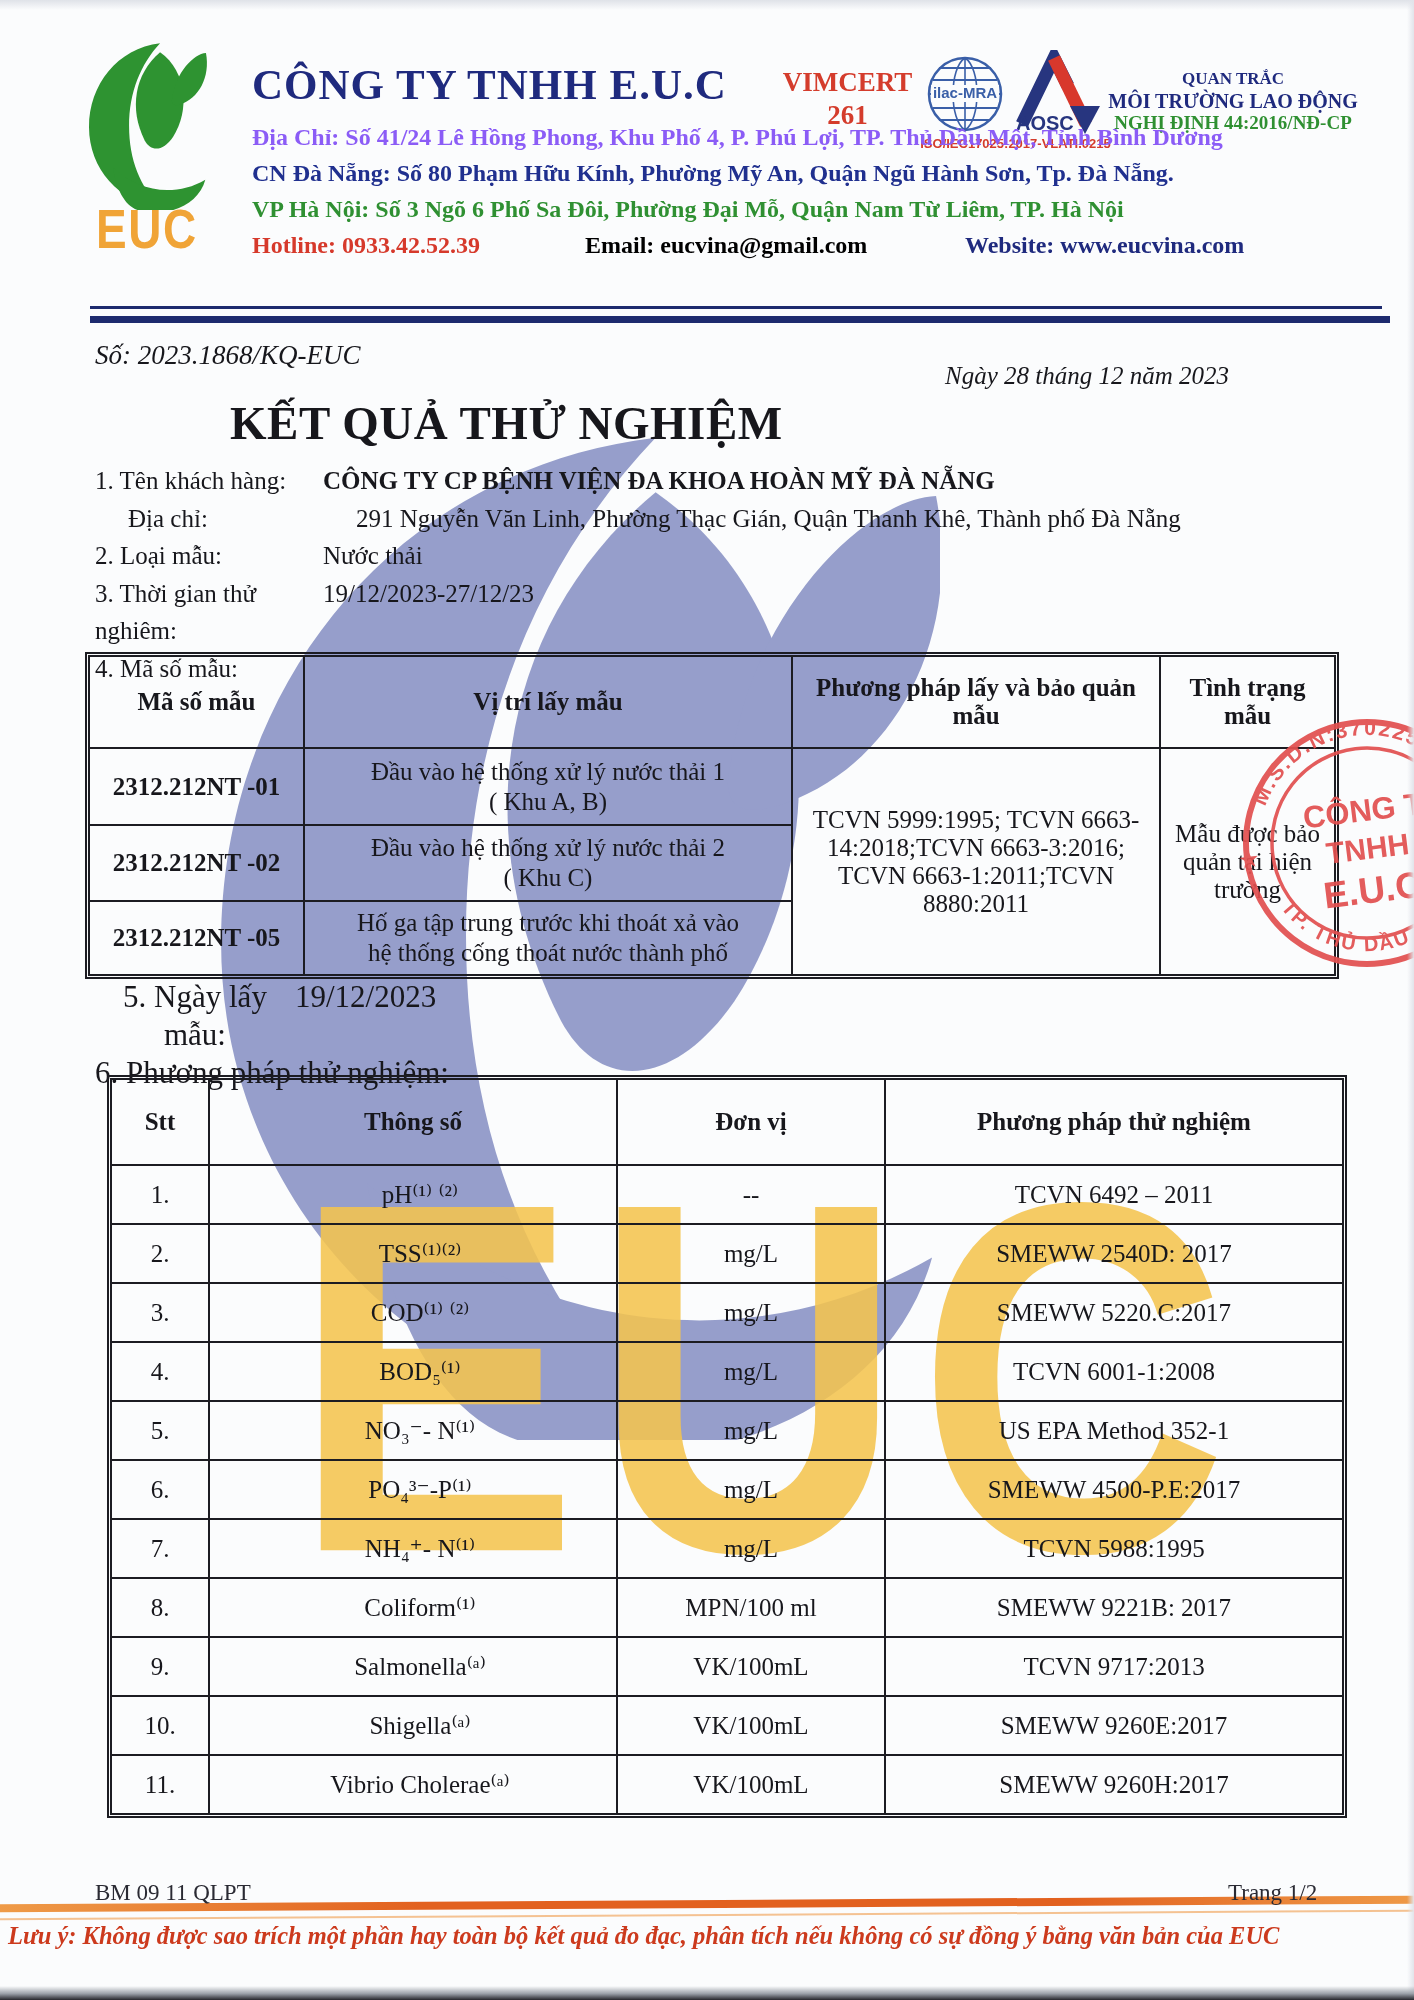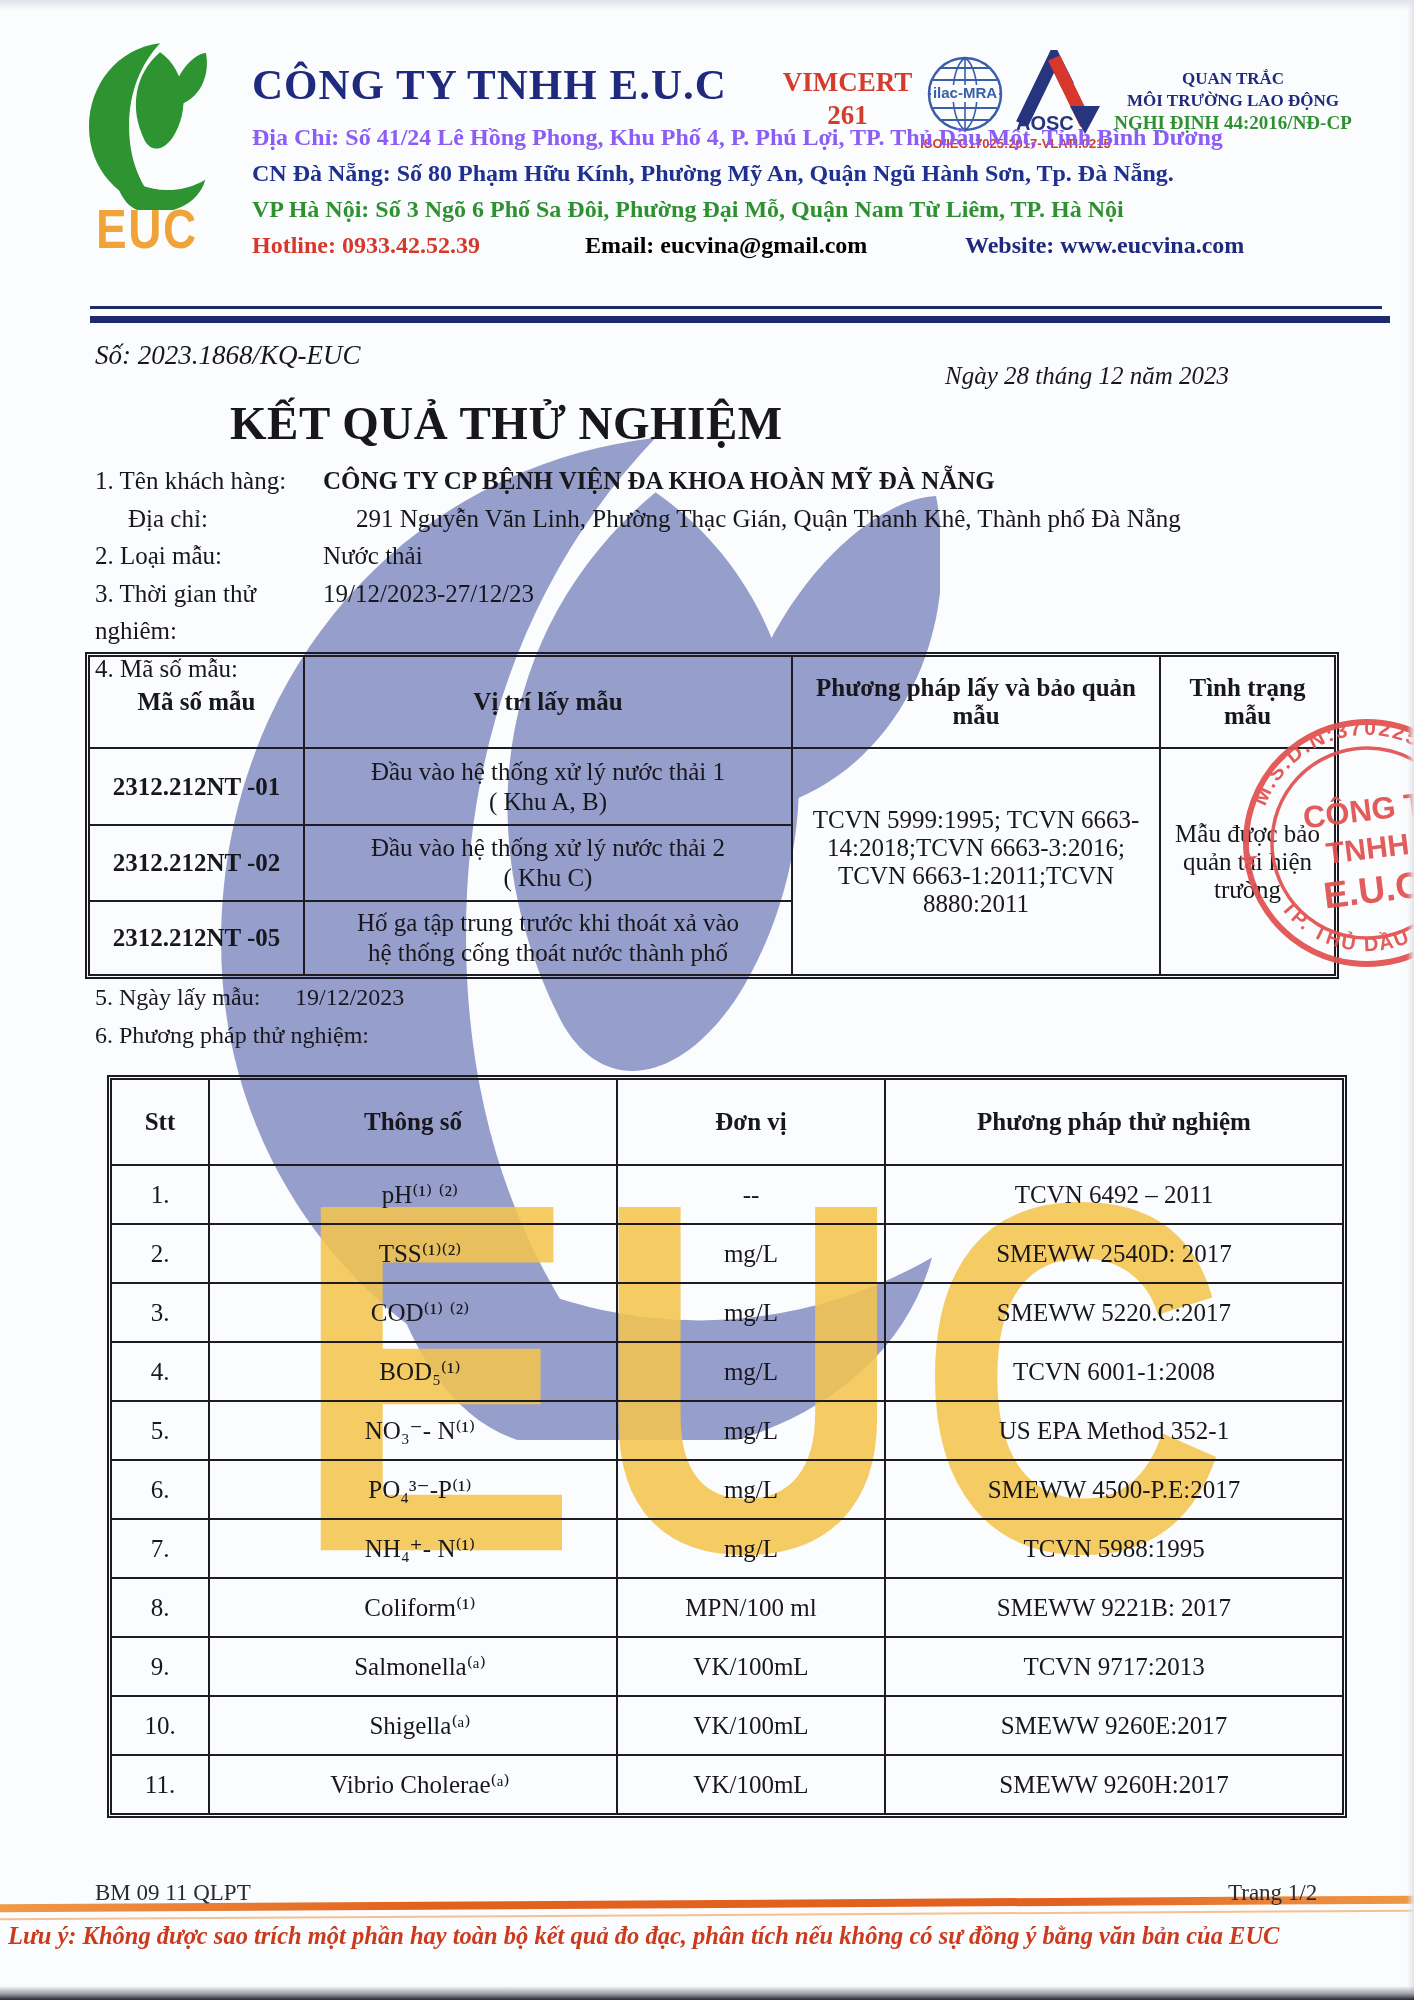--- a/index.html
+++ b/index.html
@@ -18,35 +18,35 @@
   .addr1{top:124px;color:#8b5cf6;}
   .addr2{top:160px;color:#20308f;}
   .addr3{top:196px;color:#2f9032;}
   .hotline{left:252px;top:232px;color:#d6392b;font-size:24px;font-weight:bold;}
   .email{left:585px;top:232px;color:#000000;font-size:24px;font-weight:bold;}
   .website{left:965px;top:232px;color:#1f2a7e;font-size:24px;font-weight:bold;}
   .vimcert{left:760px;top:66px;width:175px;text-align:center;color:#d43c2c;font-weight:bold;font-size:27px;line-height:33px;}
   .iso-line{left:918px;top:136px;width:195px;text-align:center;color:#d43c2c;font-weight:bold;font-size:13px;font-family:"Liberation Sans","DejaVu Sans",sans-serif;}
   .monitor{left:1108px;top:68px;width:250px;text-align:center;color:#1f2a7e;font-weight:bold;line-height:22px;}
   .monitor .m1{font-size:17px;}
-  .monitor .m2{font-size:17px;font-family:Liberation Serif, serif;}
+  .monitor .m2{font-size:20px;font-family:Liberation Serif, serif;}
   .monitor .m3{font-size:19px;color:#2f9032;}
   .rule-thin{left:90px;top:306px;width:1292px;height:3px;background:#1d2a6e;}
   .rule-thick{left:90px;top:316px;width:1300px;height:7px;background:#1d2a6e;}
   
   .doc-number{left:95px;top:340px;font-size:27px;font-style:italic;}
   .doc-date{left:945px;top:362px;font-size:25px;font-style:italic;}
   .doc-title{left:230px;top:396px;width:660px;text-align:left;font-size:47px;font-weight:bold;letter-spacing:.5px;}
   
   .info{left:95px;top:462px;font-size:25px;line-height:37.5px;z-index:2;}
   .info-row{display:flex;}
   .info-label{width:228px;flex:none;}
   .indent{padding-left:33px;}
   .bold{font-weight:bold;}
-  .info2{left:95px;top:978px;font-size:24px;line-height:38px;z-index:2;}
+  .info2{left:95px;top:978px;font-size:31px;line-height:38px;z-index:2;text-align:center;}
   .info2 .info-label{width:200px;}
   
   table{border-collapse:collapse;background:transparent;position:absolute;z-index:2;}
   td,th{border:2px solid #1c1c22;font-size:25px;padding:2px 8px;text-align:center;vertical-align:middle;background:transparent;}
   .t1{left:88px;top:655px;outline:2px solid #1c1c22;outline-offset:1px;}
   .t1 th{font-weight:bold;height:86px;}
   .t2{left:110px;top:1078px;outline:2px solid #1c1c22;outline-offset:1px;}
   .t2 th{font-weight:bold;height:80px;}
   .t2 td{height:53px;}
   .t2 td.param{text-align:center;padding-left:22px;}

